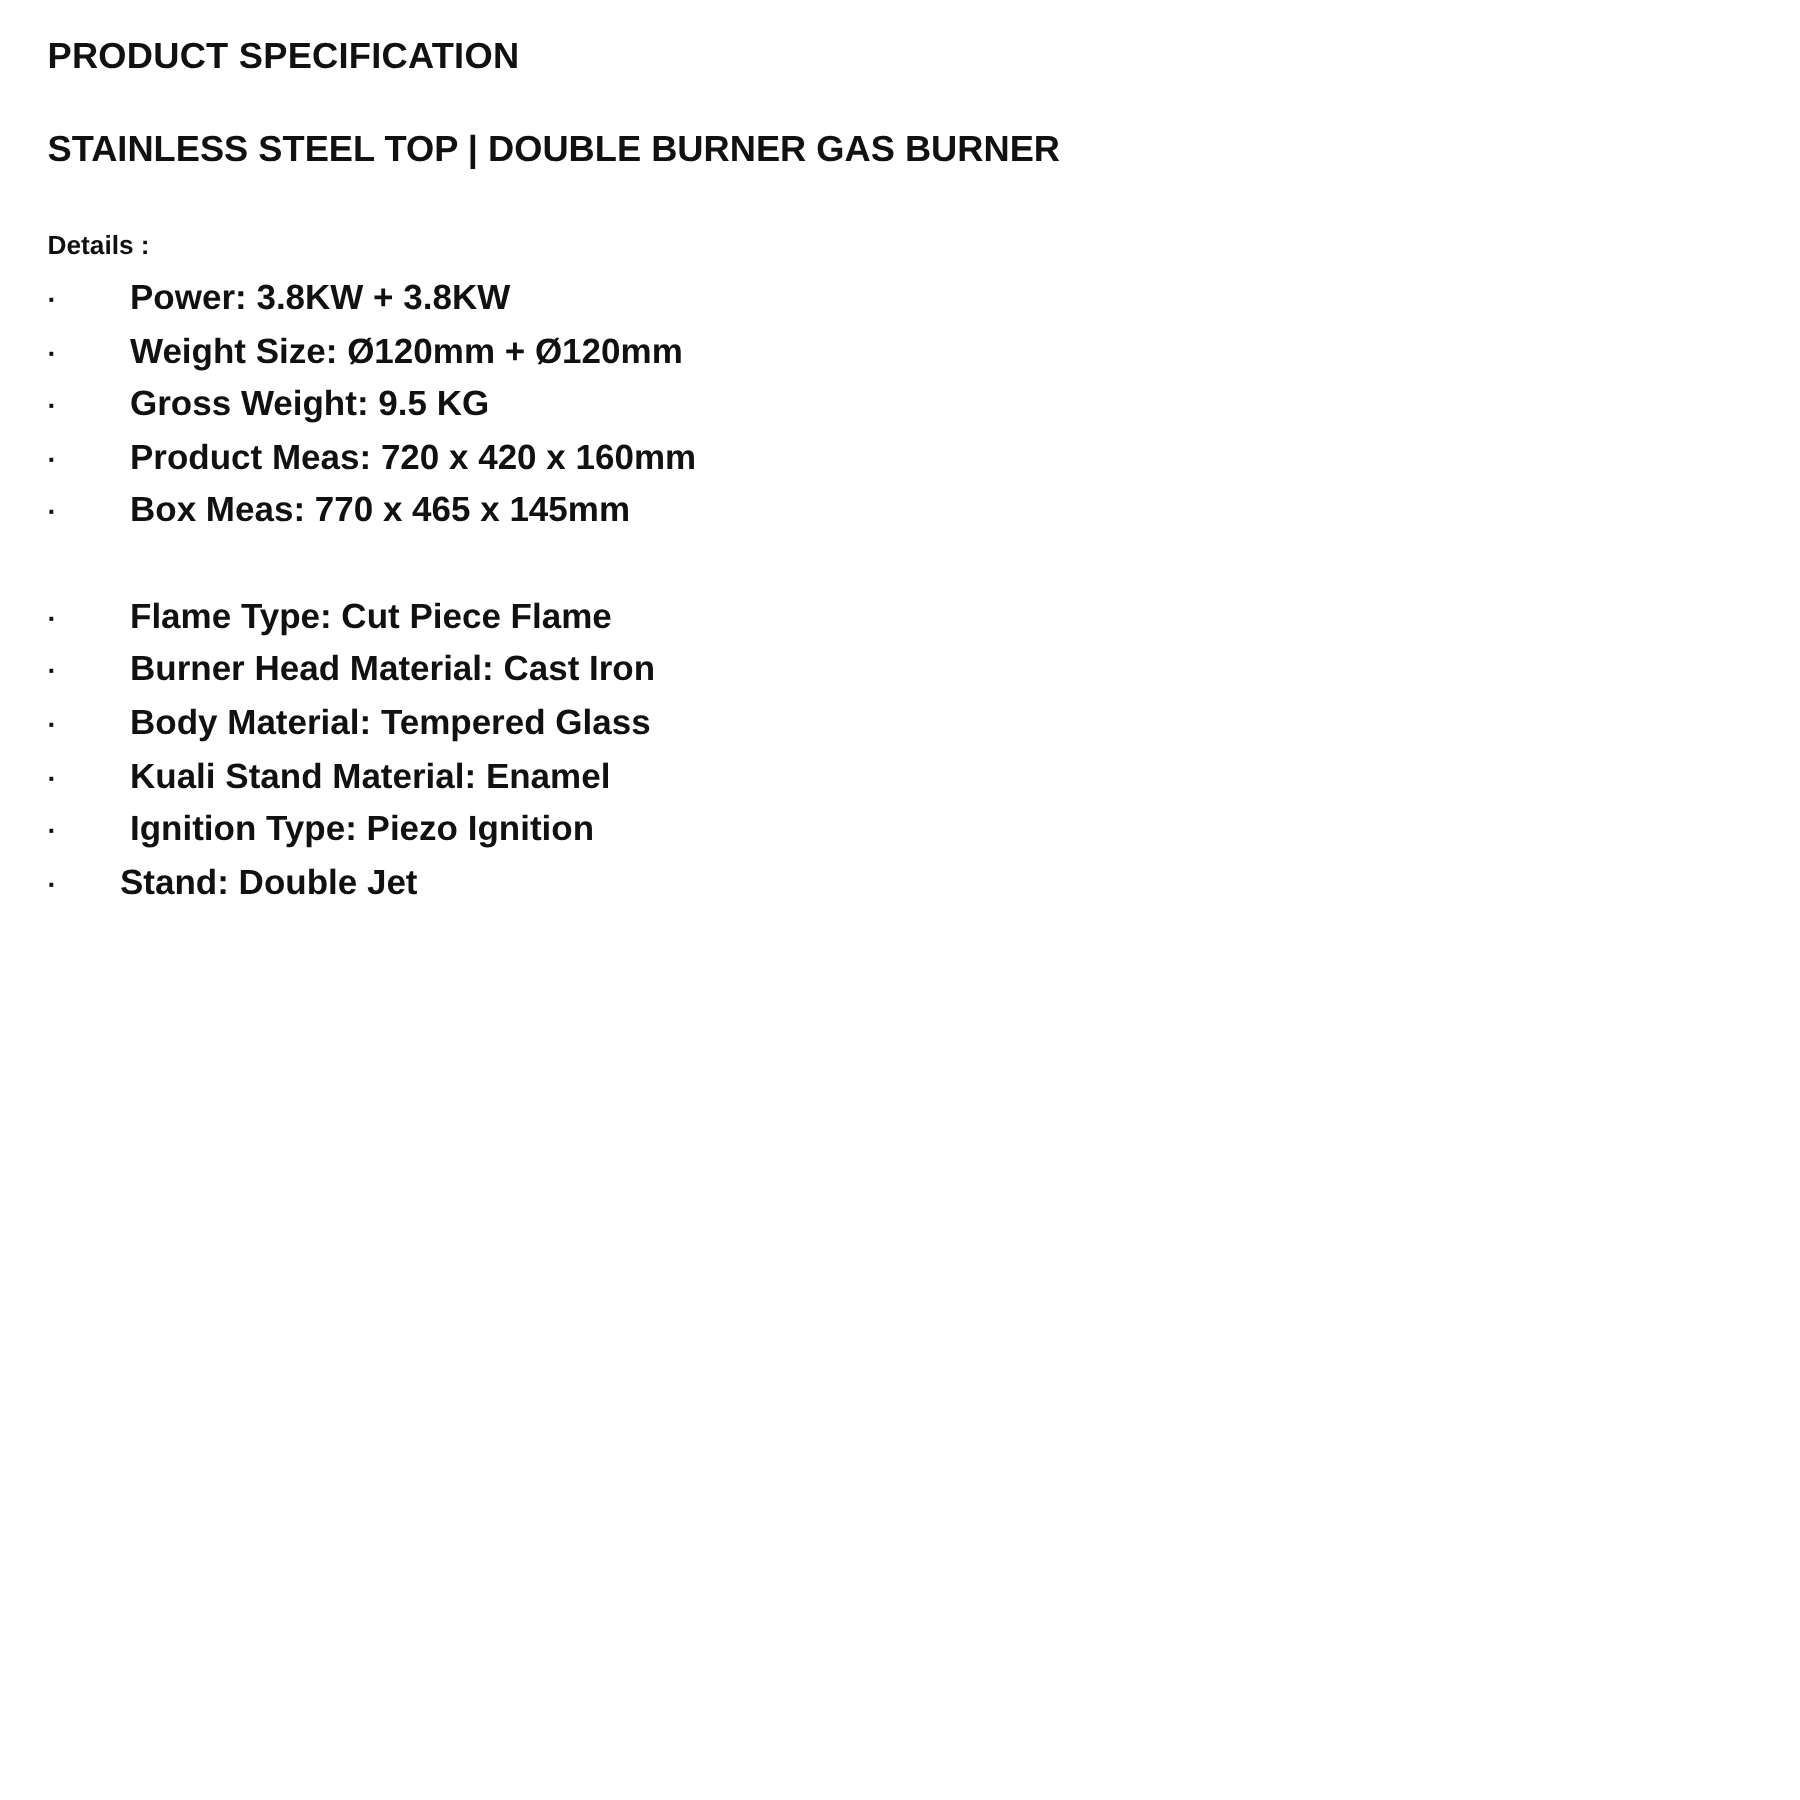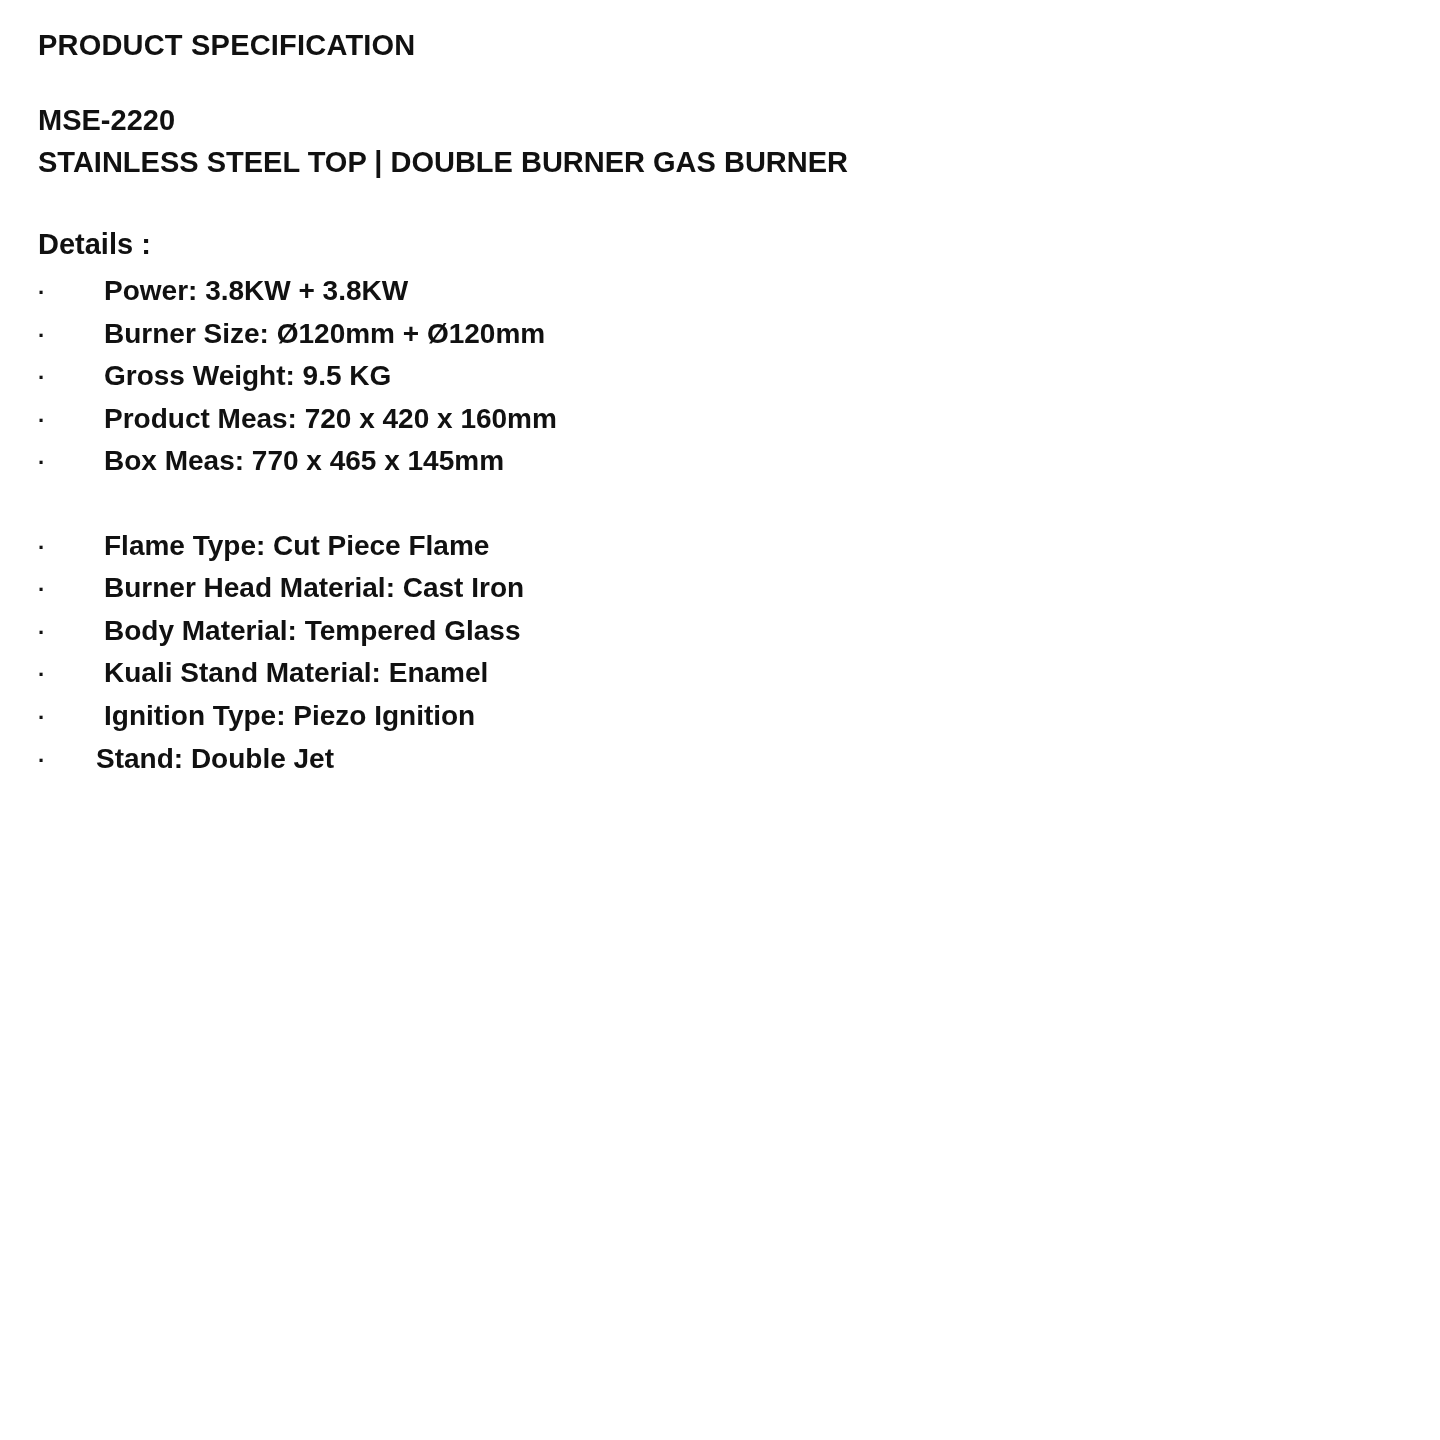--- a/index.html
+++ b/index.html
@@ -30,21 +30,21 @@
   .model-line {
     font-size: 29px;
     font-weight: bold;
     line-height: 1.45;
     margin: 0;
   }
   .section {
     margin-top: 42px;
   }
   .section-heading {
-    font-size: 29px;
+    font-size: 21px;
     font-weight: bold;
     line-height: 1.35;
     margin: 0 0 6px 0;
   }
   ul.speclist {
     list-style: none;
     margin: 0;
     padding: 0;
   }
   ul.speclist li {
@@ -69,34 +69,33 @@
   }
 </style>
 </head>
 <body>
 
 <div class="page">
 
   <h1 class="doc-title">PRODUCT SPECIFICATION</h1>
 
   <div class="model-block">
-    <div class="model-line">MSE-2220</div>
     <div class="model-line">STAINLESS STEEL TOP | DOUBLE BURNER GAS BURNER</div>
   </div>
 
   <div class="section">
     <div class="section-heading">Details :</div>
     <ul class="speclist">
       <li>
         <span class="bullet">·</span>
         <span class="text">Power: 3.8KW + 3.8KW</span>
       </li>
       <li>
         <span class="bullet">·</span>
-        <span class="text">Burner Size: Ø120mm + Ø120mm</span>
+        <span class="text">Weight Size: Ø120mm + Ø120mm</span>
       </li>
       <li>
         <span class="bullet">·</span>
         <span class="text">Gross Weight: 9.5 KG</span>
       </li>
       <li>
         <span class="bullet">·</span>
         <span class="text">Product Meas: 720 x 420 x 160mm</span>
       </li>
       <li>

